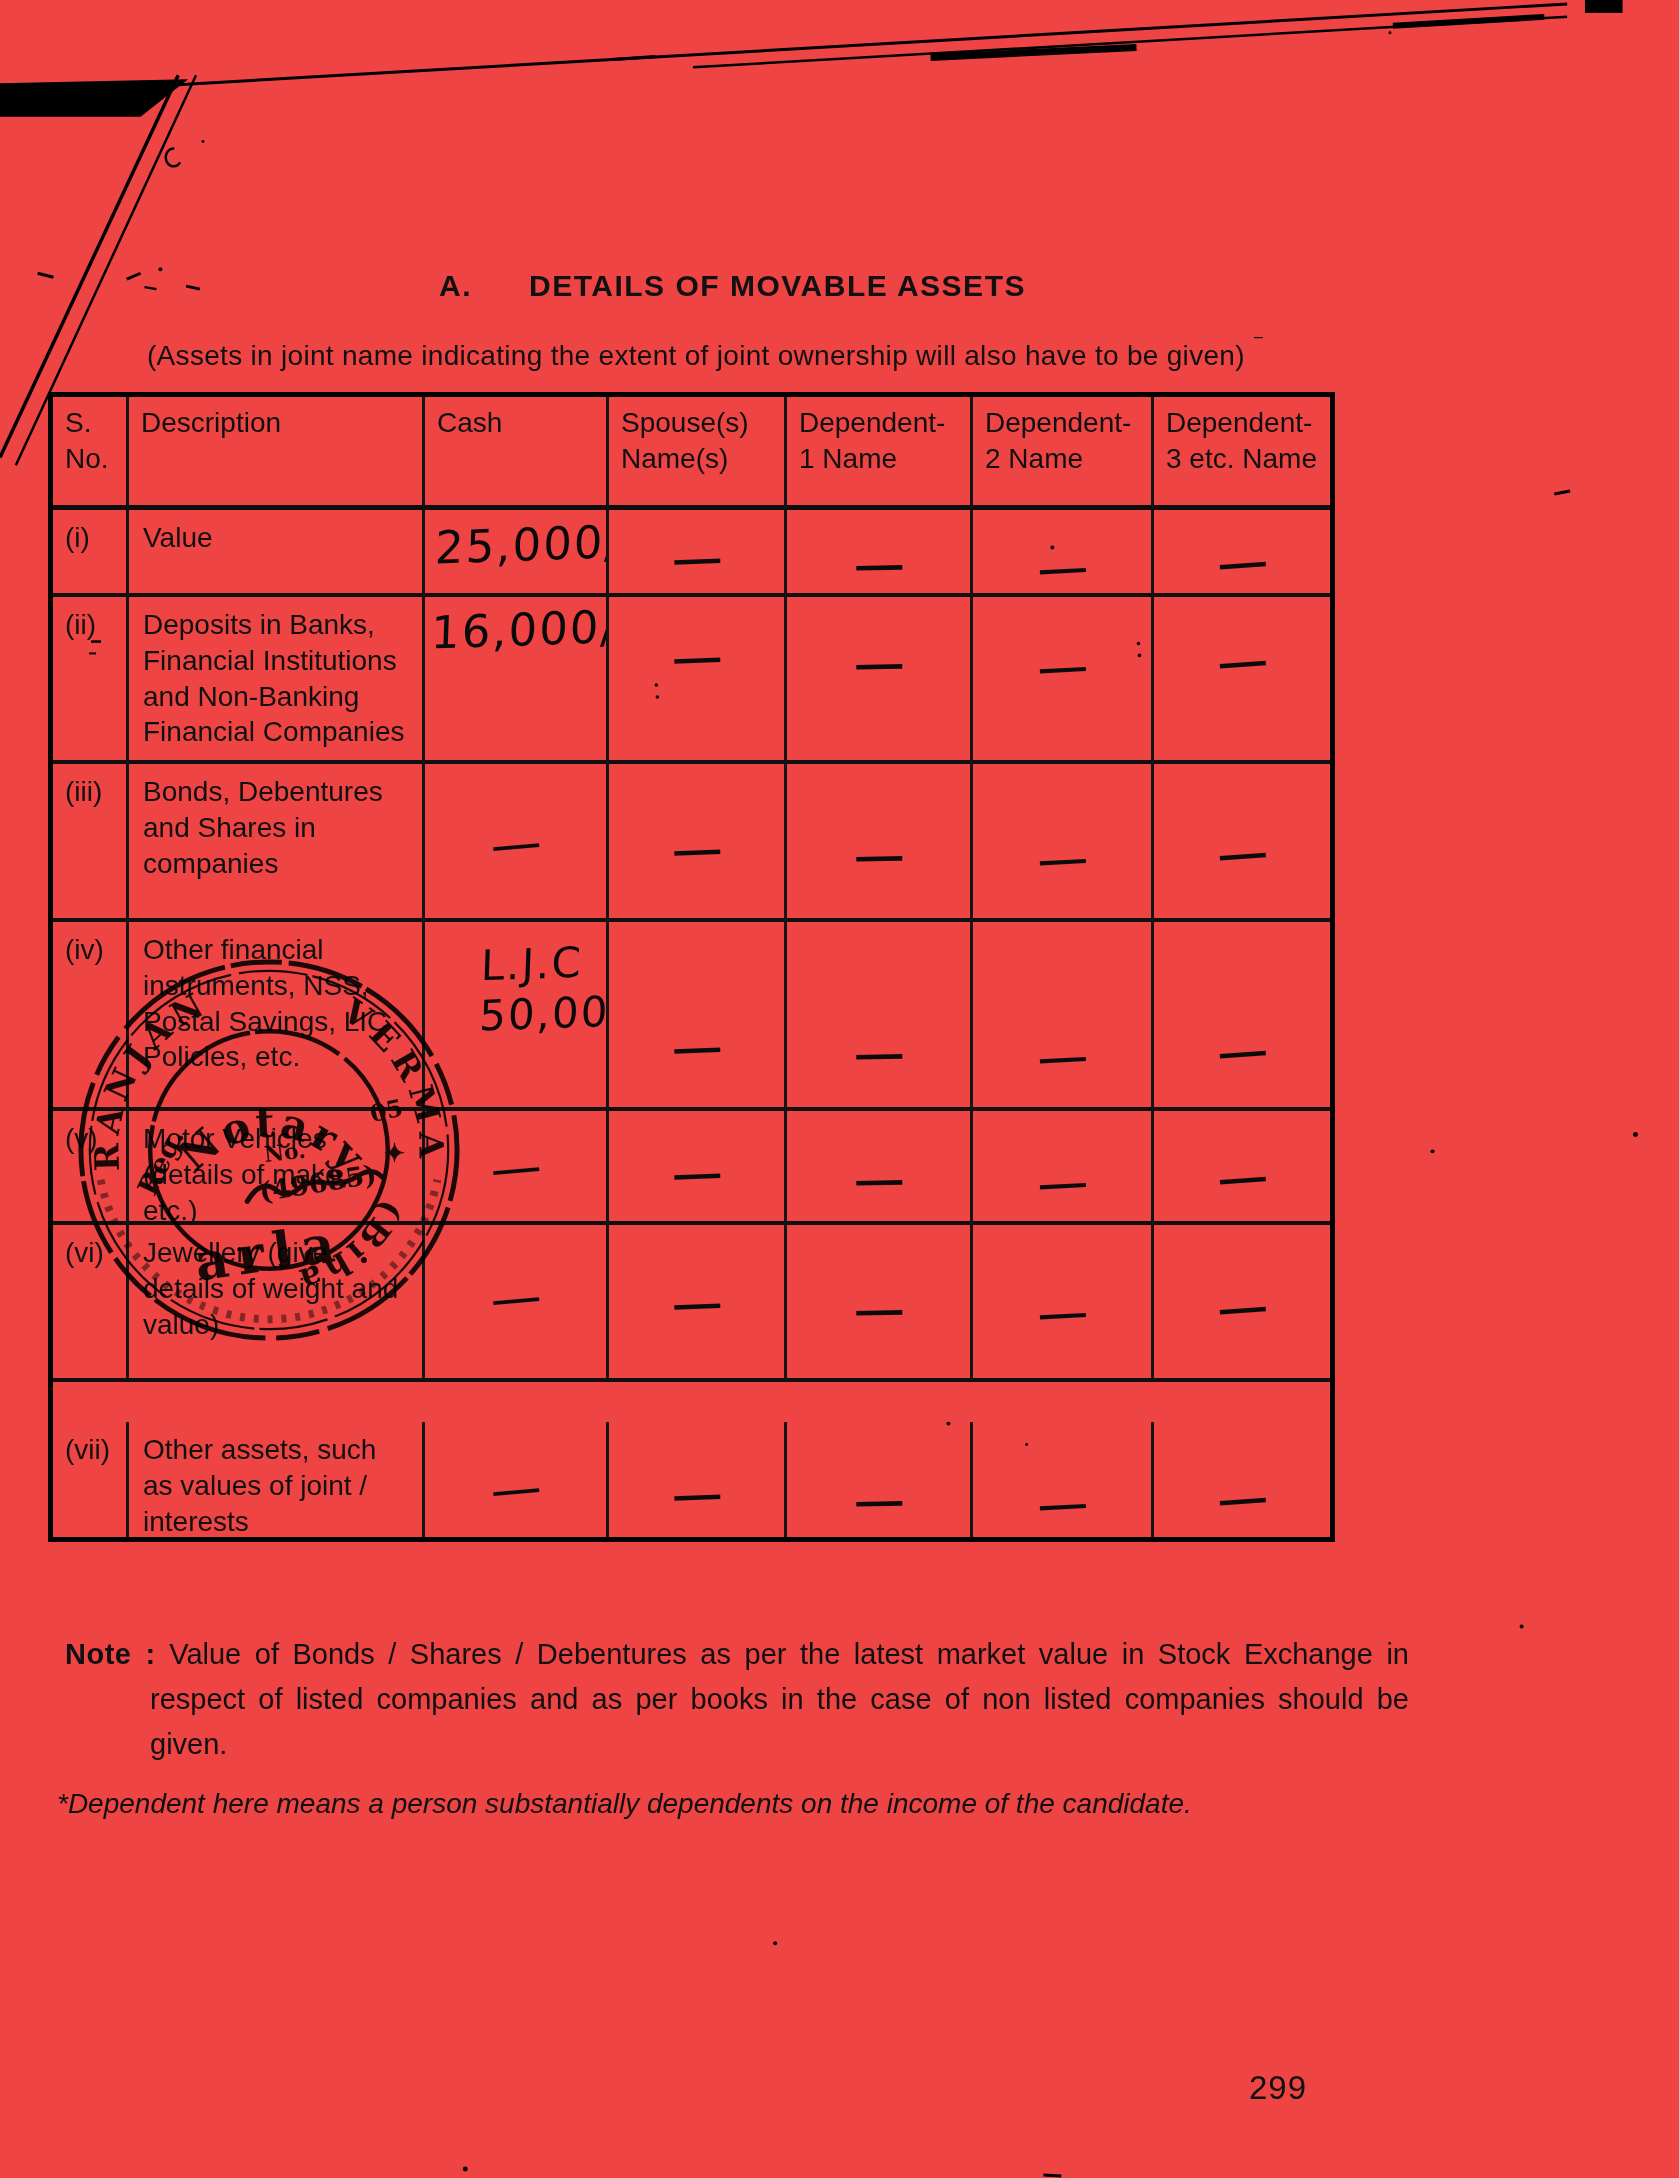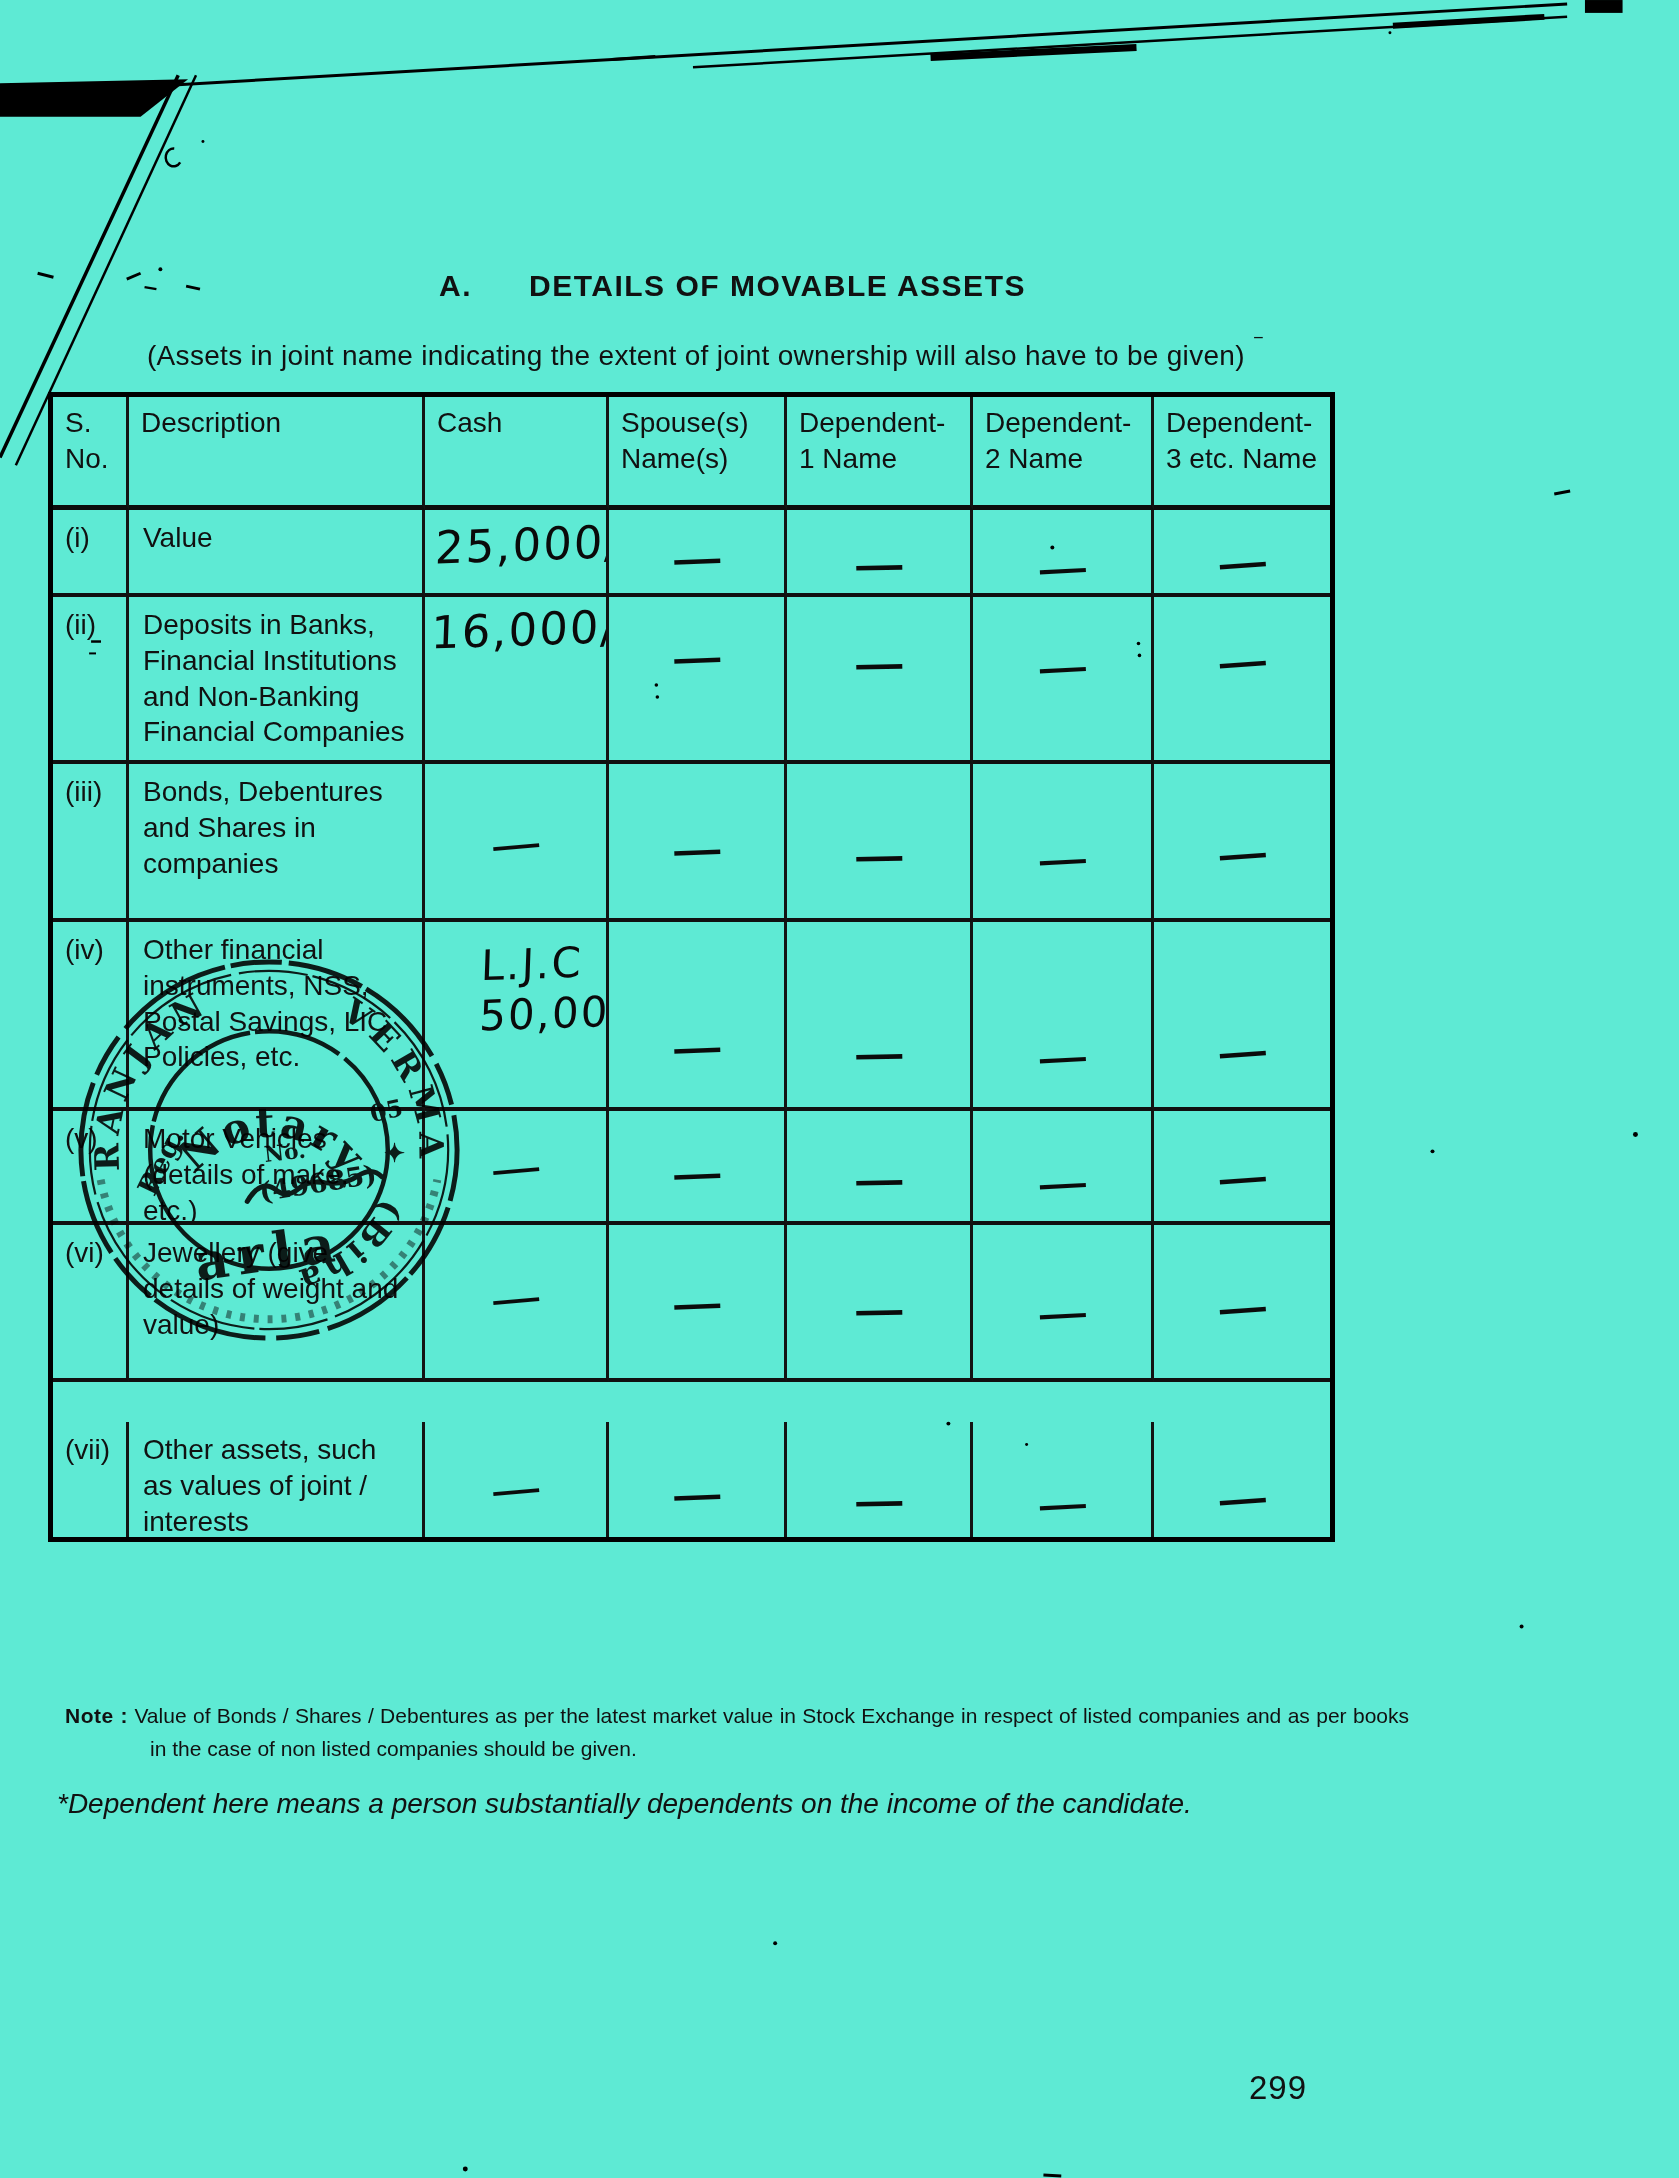--- a/index.html
+++ b/index.html
@@ -1,17 +1,17 @@
 <!DOCTYPE html>
 <html><head>
 <meta charset="utf-8">
 <style>
   html,body{margin:0;padding:0;background:#e8e8e8;}
   .page{
-    position:relative; width:1679px; height:2178px; background:#5eead4;
+    position:relative; width:1679px; height:2178px; background:#ef4444;
     overflow:hidden; font-family:"Liberation Sans", sans-serif; color:#111;
   }
   
   .title{position:absolute; left:439px; top:269px; font-size:30px; font-weight:700;
          letter-spacing:1.5px; white-space:nowrap;}
   .title .letter{display:inline-block; margin-right:57px;}
   .subtitle{position:absolute; left:147px; top:335px; font-size:28px; letter-spacing:0.3px; white-space:nowrap;text-align:right;}
   .subtitle .mark{font-size:22px; vertical-align:super; margin-left:10px;}
   
   .asset-table{
@@ -48,21 +48,21 @@
   .r6 .val{padding-top:38px;}
   
   .hw{justify-content:flex-start !important;}
   .hwt{font-family:"DejaVu Sans", sans-serif; font-size:45px; font-weight:400;
        letter-spacing:2px; line-height:1.2; transform:rotate(-2deg) skewX(-4deg); color:#0a0a0a;}
   .r0 .hw{padding-top:8px !important; padding-left:10px;}
   .r1 .hw{padding-top:6px !important; padding-left:6px;}
   .r3 .hw{padding-top:16px !important; padding-left:55px;}
   .r3 .hwt{font-size:42px;}
   
-  .note{position:absolute; left:65px; top:1700px; width:1259px; font-size:21px;
+  .note{position:absolute; left:65px; top:1632px; width:1259px; font-size:29px;
         line-height:1.55; text-align:justify; padding-left:85px; text-indent:-85px;}
   .note b{letter-spacing:0.5px;}
   .dep-note{position:absolute; left:57px; top:1788px; font-size:28px; font-style:italic;}
   .page-num{position:absolute; left:1249px; top:2061px; font-size:33px; letter-spacing:1px;margin-top:8px;}
   
   .artifacts{position:absolute; left:0; top:0; z-index:3; pointer-events:none;}
   .artifacts path, .artifacts rect, .artifacts polygon, .artifacts circle{stroke:#000; fill:none;}
   .artifacts .fill{fill:#000; stroke:none;}
   .stamp{position:absolute; left:71px; top:952px; z-index:6; mix-blend-mode:multiply; opacity:.93;}
   .stamp text{fill:#0c0c0c; font-family:"DejaVu Serif", serif; font-weight:700;}

